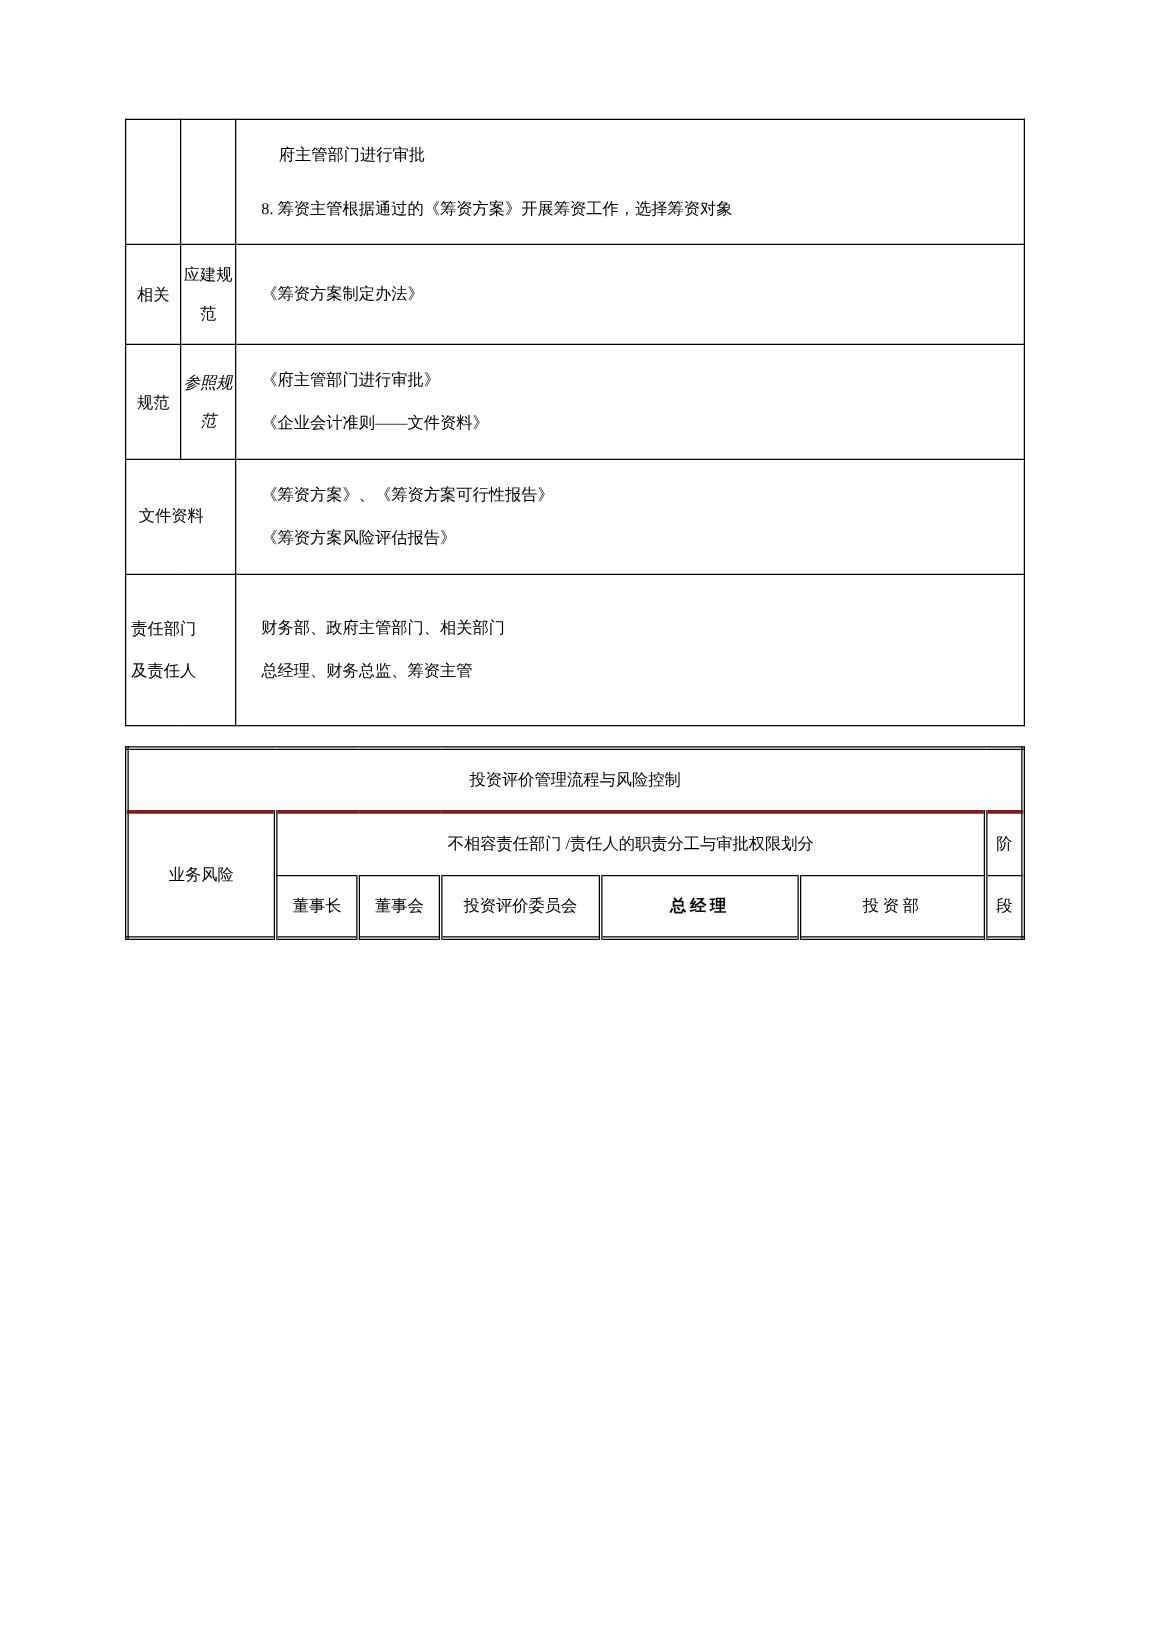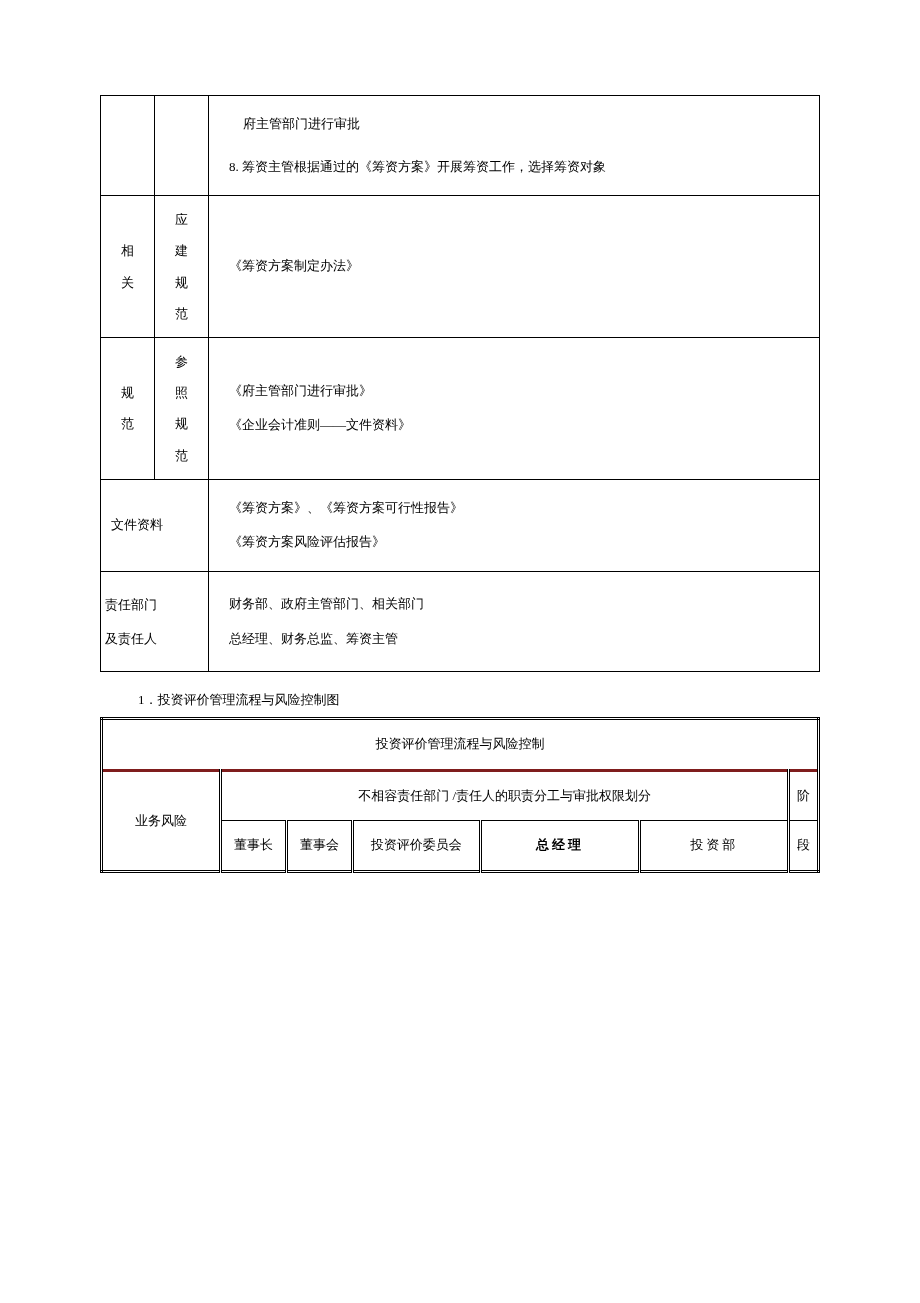--- a/index.html
+++ b/index.html
@@ -24,21 +24,21 @@
       padding: 8px 10px;
       vertical-align: middle;
       line-height: 2.2;
     }
     .table1 td {
       font-size: 13px;
     }
     .col-narrow {
       width: 44px;
       text-align: center;
-      padding: 8px 20px;
+      padding: 8px 0;
     }
     .col-merged-left {
       width: 88px;
       text-align: left;
     }
     .content-cell {
       padding-left: 20px;
     }
     .content-cell p {
       margin: 6px 0;
@@ -95,48 +95,47 @@
   </tr>
   <tr>
     <td class="col-narrow" style="line-height:2.4;text-align:center;">相关</td>
     <td class="col-narrow" style="line-height:2.4;">应建规范</td>
     <td class="content-cell">
       <p>《筹资方案制定办法》</p>
     </td>
   </tr>
   <tr>
     <td class="col-narrow" style="line-height:2.4;">规范</td>
-    <td class="col-narrow" style="line-height:2.4;">参照规范</td>
+    <td class="col-narrow" style="line-height:2.4;font-style:italic;">参照规范</td>
     <td class="content-cell">
       <p>《府主管部门进行审批》</p>
       <p>《企业会计准则——文件资料》</p>
     </td>
   </tr>
   <tr>
     <td class="col-merged-left" colspan="2">文件资料</td>
     <td class="content-cell">
       <p>《筹资方案》、《筹资方案可行性报告》</p>
       <p>《筹资方案风险评估报告》</p>
     </td>
   </tr>
   <tr>
-    <td class="col-merged-left" colspan="2" rowspan="2" style="line-height:2.6; padding:16px 4px;">
+    <td class="col-merged-left" colspan="2" rowspan="2" style="line-height:2.6; padding:26px 4px;">
       <div>责任部门</div>
       <div>及责任人</div>
     </td>
     <td class="content-cell" rowspan="2">
       <p>财务部、政府主管部门、相关部门</p>
       <p>总经理、财务总监、筹资主管</p>
     </td>
   </tr>
 </tbody>
   </table>
 
 <div class="section-text">
-  <p class="indent1">1．投资评价管理流程与风险控制图</p>
 </div>
 
 <table class="table2">
   <tbody>
       <tr class="title-row">
     <td colspan="8">投资评价管理流程与风险控制</td>
   </tr>
   <tr>
     <td rowspan="2" class="risk-col double-right">业务风险</td>
     <td colspan="5" class="double-right">不相容责任部门    /责任人的职责分工与审批权限划分</td>

